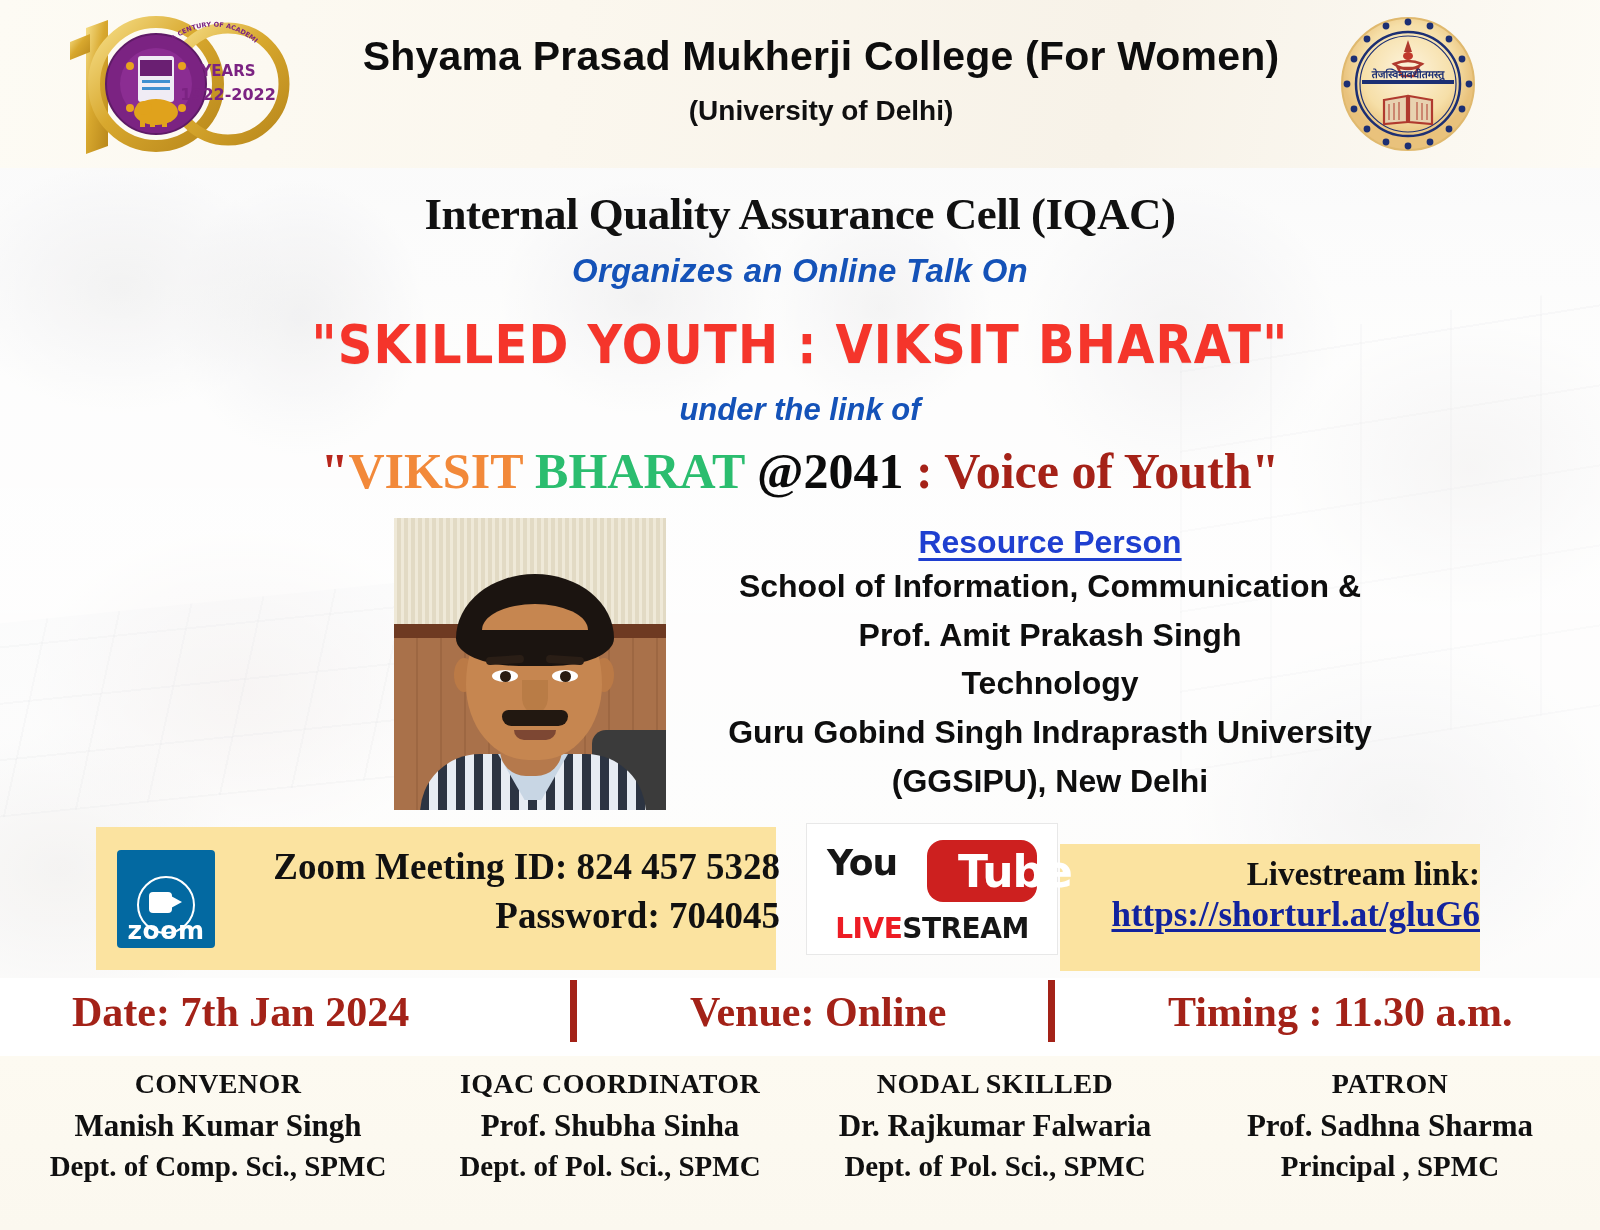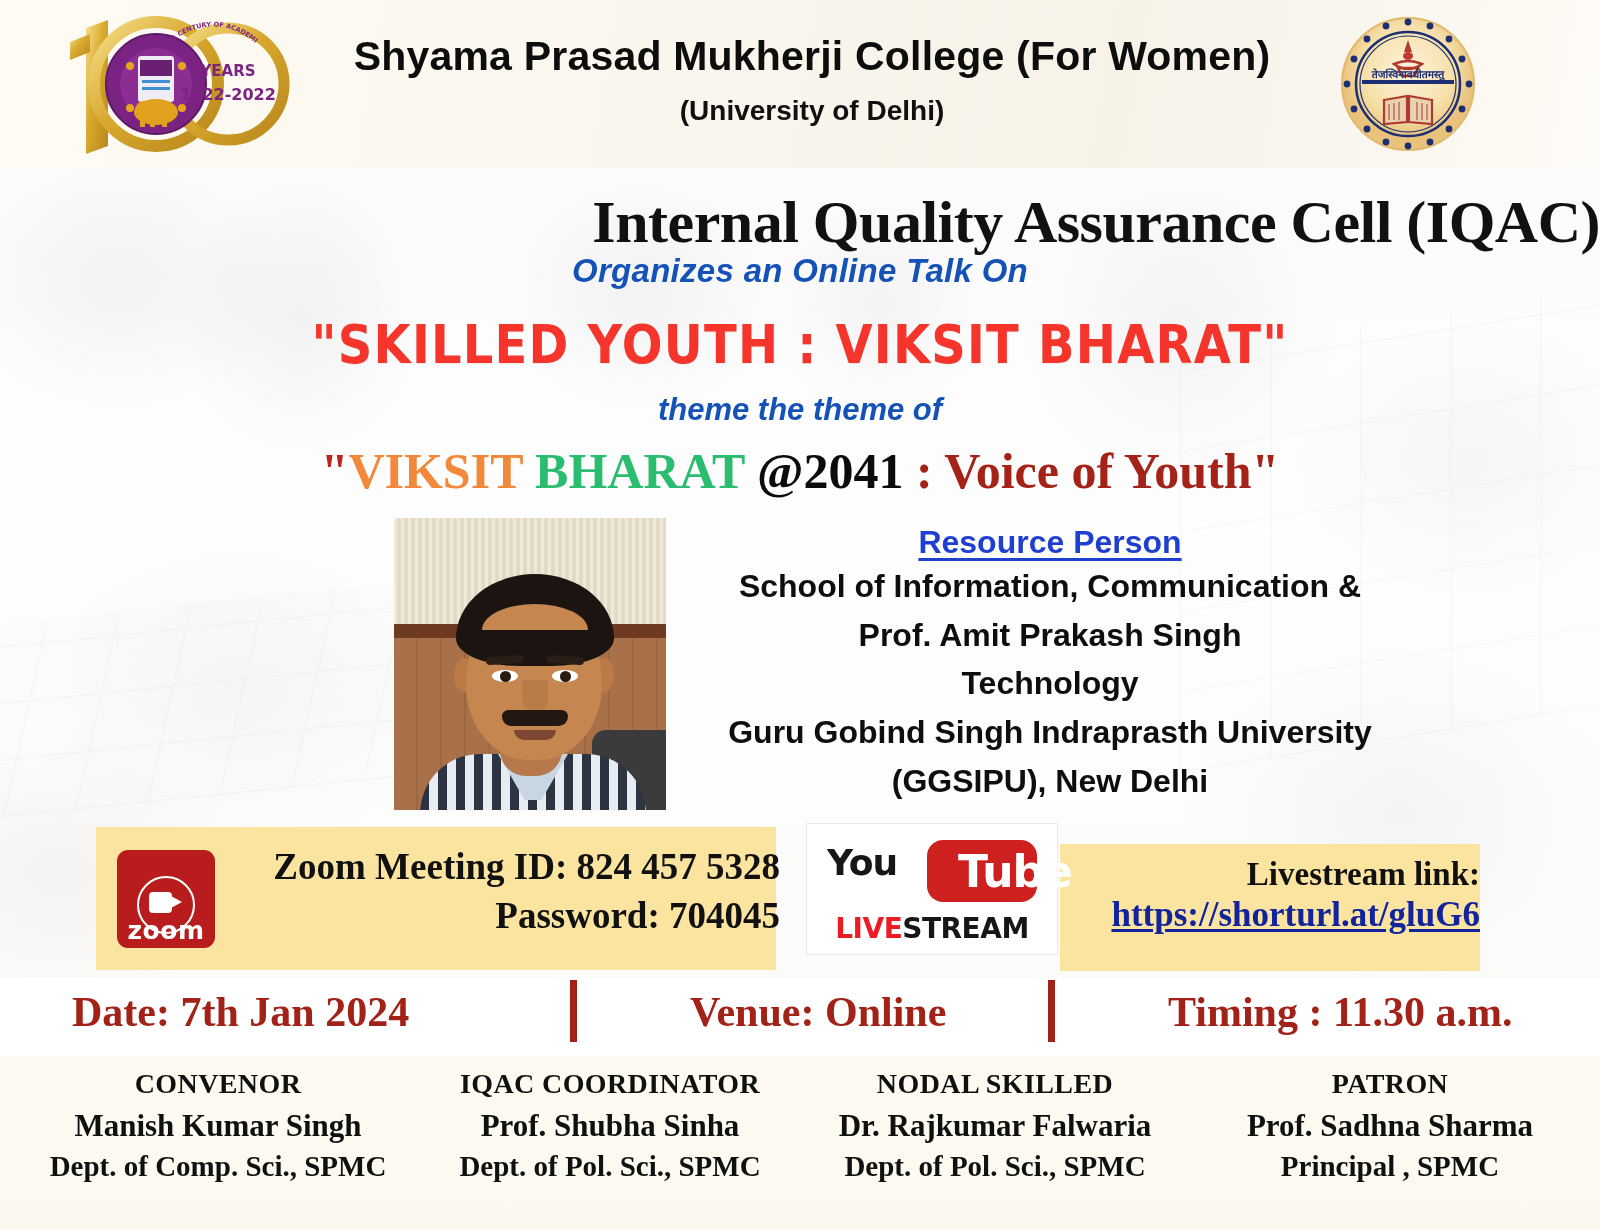--- a/index.html
+++ b/index.html
@@ -14,21 +14,21 @@
     background:#fdfaf3;
   }
 
   
   .header{
     position:absolute;left:0;top:0;width:1600px;height:168px;
     background:linear-gradient(100deg,#fdfbf4 0%,#fbf7ee 35%,#f7f2e8 70%,#fdfbf5 100%);
     overflow:hidden;
   }
   .header-title-wrap{
-    position:absolute;left:307px;top:36px;width:1010px;text-align:center;
+    position:absolute;left:316px;top:36px;width:1010px;text-align:center;
   }
   .college-name{
     font-size:41px;font-weight:bold;color:#0d0d0d;letter-spacing:.2px;
     line-height:1.0;white-space:nowrap;
   }
   .university{
     font-size:28px;font-weight:bold;color:#101010;margin-top:18px;
   }
 
   
@@ -68,23 +68,23 @@
       repeating-linear-gradient(90deg, rgba(150,150,160,.13) 0 2px, rgba(255,255,255,0) 2px 90px),
       repeating-linear-gradient(0deg, rgba(150,150,160,.13) 0 2px, rgba(255,255,255,0) 2px 80px);
   }
   .bg-wash{
     position:absolute;left:0;top:168px;width:1600px;height:812px;
     background:linear-gradient(180deg,rgba(255,255,255,.55),rgba(255,255,255,.72) 45%,rgba(255,255,255,.60));
   }
 
   
   .iqac{
-    position:absolute;left:0;top:188px;width:1600px;text-align:right;
+    position:absolute;left:0;top:188px;width:1600px;text-align:center;
     font-family:"Liberation Serif", serif;
-    font-size:60px;font-weight:bold;color:#111;letter-spacing:-.5px;
+    font-size:45px;font-weight:bold;color:#111;letter-spacing:-.5px;
   }
   .organizes{
     position:absolute;left:0;top:252px;width:1600px;text-align:center;
     font-size:33px;font-weight:bold;font-style:italic;color:#1452b8;
     letter-spacing:.3px;
   }
   .talk-title{
     position:absolute;left:0;top:316px;width:1600px;text-align:center;
     font-size:48px;font-weight:bold;color:#f5352b;
     letter-spacing:1.2px;
@@ -150,22 +150,22 @@
     font-size:32px;font-weight:bold;color:#1f3fd0;text-decoration:underline;
     text-underline-offset:5px;
   }
   .rp-line{font-size:32px;font-weight:bold;color:#0e0e0e;line-height:1.46;margin-top:2px;}
 
   
   .zoom-band{
     position:absolute;left:96px;top:827px;width:680px;height:143px;background:#fbe3a0;
   }
   .zoom-logo{
-    position:absolute;left:117px;top:850px;width:98px;height:98px;background:#b91c1c;
-    border-radius:11px;
+    position:absolute;left:117px;top:850px;width:98px;height:98px;background:#0369a1;
+    border-radius:4px;
   }
   .zl-circle{position:absolute;left:50%;top:26px;transform:translateX(-50%);
     width:54px;height:54px;border:2px solid #ffffff;border-radius:50%;}
   .zl-cam{position:absolute;left:50%;top:42px;transform:translateX(-50%);
     width:34px;height:21px;}
   .zl-cam-b{position:absolute;left:0;top:0;width:23px;height:21px;background:#fff;border-radius:4px;}
   .zl-cam-t{position:absolute;left:22px;top:4px;width:0;height:0;
     border-top:6px solid transparent;border-bottom:6px solid transparent;border-left:11px solid #fff;}
   .zl-word{position:absolute;left:0;top:66px;width:98px;text-align:center;color:#fff;
     font-size:25px;font-weight:bold;letter-spacing:.5px;font-family:"DejaVu Sans",sans-serif;}
@@ -332,21 +332,21 @@
 
   <div class="bg-collage">
     <div class="bg-panels"></div>
     <div class="bg-panels2"></div>
   </div>
   <div class="bg-wash"></div>
 
   <div class="iqac">Internal Quality Assurance Cell (IQAC)</div>
   <div class="organizes">Organizes an Online Talk  On</div>
   <div class="talk-title">"SKILLED YOUTH : VIKSIT BHARAT"</div>
-  <div class="theme-of">theme the theme of</div>
+  <div class="theme-of">under the link of</div>
 
   <div class="theme-line">
     <span class="t-quote">"</span><span class="t-viksit">VIKSIT</span>
     <span class="t-bharat">BHARAT</span>
     <span class="t-at">@2041</span>
     <span class="t-voice">: Voice of Youth</span><span class="t-voice">"</span>
   </div>
 
   <div class="speaker-photo">
     <div class="ph-wall"></div>

